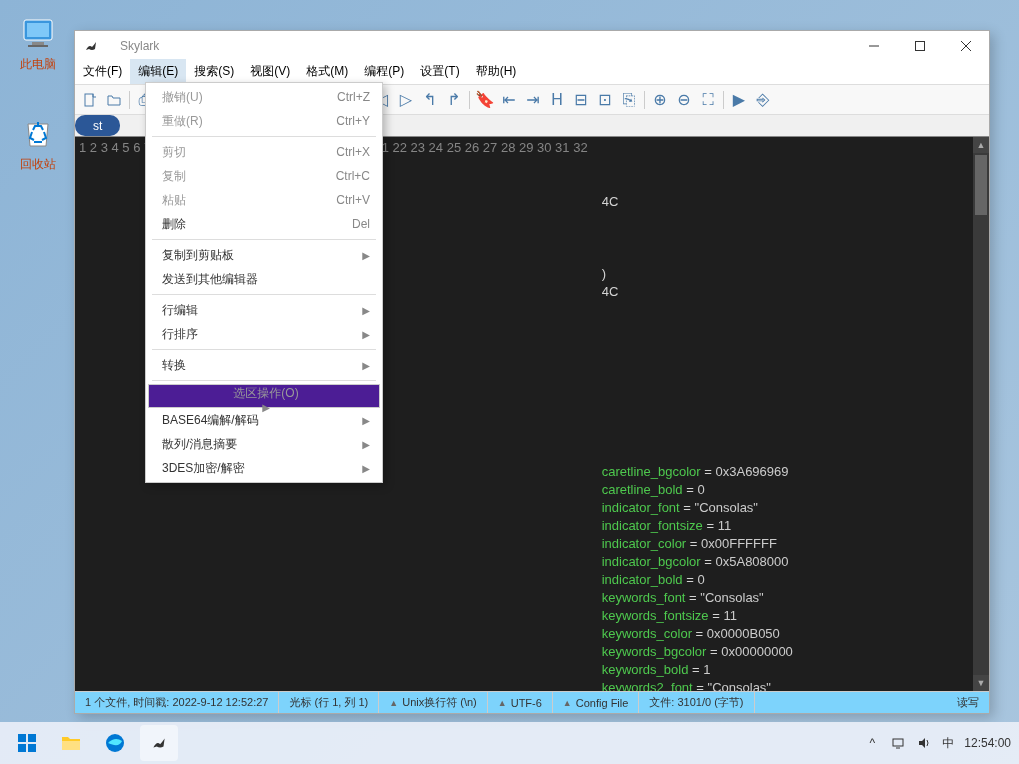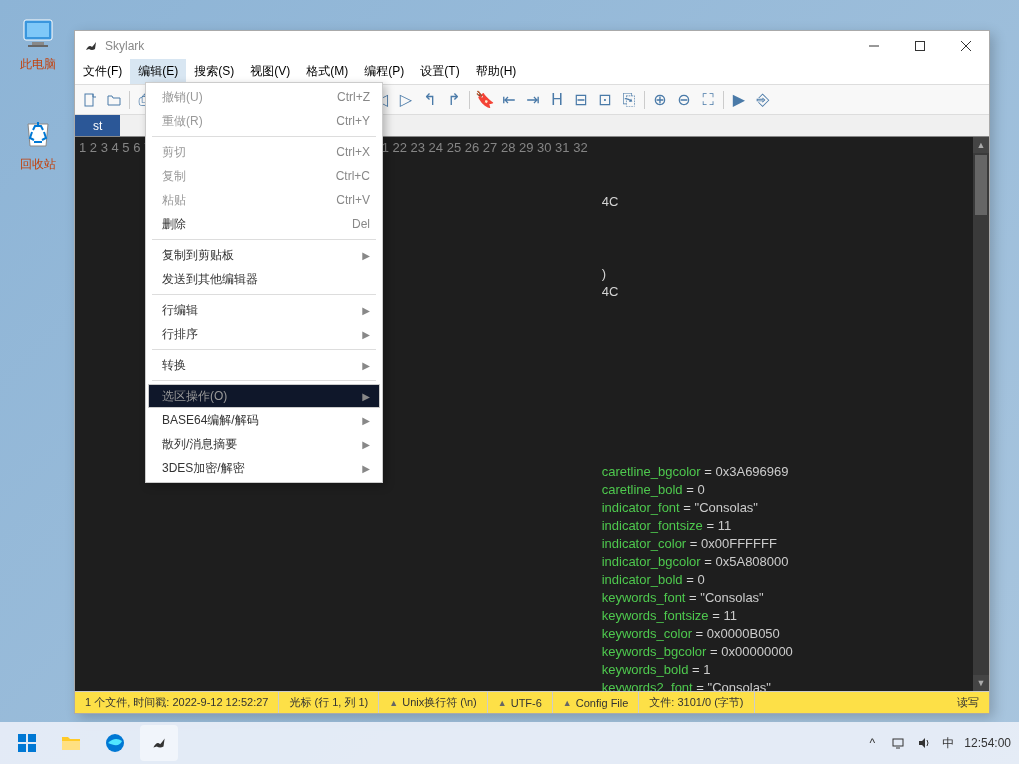--- a/index.html
+++ b/index.html
@@ -10,54 +10,54 @@
 .desktop-icon { position: absolute; width: 60px; text-align: center; color: #c2410c; font-size: 12px; cursor: pointer; }
 .desktop-icon .icon-box { width: 40px; height: 40px; margin: 0 auto 4px; display: flex; align-items: center; justify-content: center; }
 .di-computer { top: 12px; left: 8px; }
 .di-recycle { top: 112px; left: 8px; }
 .di-network { top: 212px; left: 8px; }
 
 
 .window { position: absolute; top: 30px; left: 74px; width: 916px; height: 684px; background: #fff; border: 1px solid #aaa; box-shadow: 4px 4px 12px rgba(0,0,0,0.2); display: flex; flex-direction: column; }
 .titlebar { height: 30px; display: flex; align-items: center; padding: 0 0 0 8px; background: #fff; }
 .titlebar .app-icon { width: 16px; height: 16px; margin-right: 6px; }
-.titlebar .title { font-size: 12px; color: #888; flex: 1; }
+.titlebar .title { font-size: 12px; color: #888; flex: 1; margin-left: 15px; }
 .titlebar .win-controls { display: flex; }
 .titlebar .win-btn { width: 46px; height: 30px; display: flex; align-items: center; justify-content: center; color: #666; cursor: pointer; }
 
 .menubar { height: 24px; display: flex; align-items: flex-end; background: #fff; font-size: 12px; border-bottom: 1px solid #ddd; }
 .menubar .menu-item { padding: 4px 8px; cursor: pointer; }
 .menubar .menu-item.active { background: #d8e6f2; }
 
 .toolbar { height: 30px; display: flex; align-items: center; background: #f8f8f8; border-bottom: 1px solid #ddd; padding: 0 4px; gap: 2px; }
 .toolbar .tb-btn { width: 22px; height: 22px; display: flex; align-items: center; justify-content: center; color: #4a7aa8; cursor: pointer; }
 .toolbar .tb-sep { width: 1px; height: 18px; background: #ccc; margin: 0 2px; }
 
 .tab-bar { height: 22px; background: #f0f0f0; display: flex; border-bottom: 1px solid #888; }
-.tab { padding: 2px 18px; font-size: 12px; background: #2b5797; color: #fff; display: flex; align-items: center; }
+.tab { padding: 2px 18px; font-size: 12px; background: #2b5797; color: #fff; display: flex; align-items: center; border-radius: 10px; }
 
 .editor-area { flex: 1; display: flex; background: #1e1e1e; font-family: Consolas, monospace; font-size: 13px; overflow: hidden; position: relative; }
 .gutter { background: #1e1e1e; color: #858585; text-align: right; padding: 2px 8px 0 4px; line-height: 18px; min-width: 34px; user-select: none; }
 .code { flex: 1; color: #d4d4d4; padding: 2px 0 0 6px; line-height: 18px; white-space: pre; }
 .kw { color: #4ec94e; }
 .val { color: #cccccc; }
 .scrollbar-v { position: absolute; right: 0; top: 0; bottom: 0; width: 16px; background: #3a3a3a; }
 .scrollbar-v .thumb { position: absolute; right: 2px; top: 2px; width: 12px; height: 60px; background: #666; }
 .scrollbar-v .arrow { position: absolute; left: 0; width: 16px; height: 16px; background: #444; color: #aaa; display: flex; align-items: center; justify-content: center; font-size: 9px; }
 
-.statusbar { height: 22px; background: #fde047; border-top: 1px solid #ccc; display: flex; align-items: center; font-size: 11px; color: #333; }
+.statusbar { height: 22px; background: #7dd3fc; border-top: 1px solid #ccc; display: flex; align-items: center; font-size: 11px; color: #333; }
 .statusbar .seg { padding: 0 10px; border-right: 1px solid #ccc; height: 100%; display: flex; align-items: center; }
 .statusbar .seg:last-child { border-right: none; margin-left: auto; }
 .sb-caret { font-size: 9px; margin-right: 4px; color: #666; }
 
 
 .dropdown { position: absolute; top: 82px; left: 145px; width: 238px; background: #fff; border: 1px solid #ccc; box-shadow: 3px 3px 8px rgba(0,0,0,0.25); font-size: 12px; z-index: 100; padding: 2px; }
 .dropdown .dd-item { height: 24px; display: flex; align-items: center; padding: 0 10px 0 14px; cursor: pointer; color: #333; }
 .dropdown .dd-item.disabled { color: #999; }
-.dropdown .dd-item.hover { background: #0f172a; border: 1px solid #ccc; padding: 0 9px 0 13px; }
+.dropdown .dd-item.hover { background: #4c1d95; border: 1px solid #ccc; padding: 0 9px 0 13px; flex-direction: column; }
 .dropdown .dd-item .label { flex: 1; }
 .dropdown .dd-item .shortcut { color: #888; }
 .dropdown .dd-item .arrow { color: #888; font-size: 10px; }
 .dropdown .dd-sep { height: 1px; background: #ddd; margin: 3px 4px; }
 
 
 .taskbar { position: absolute; bottom: 0; left: 0; right: 0; height: 42px; background: rgba(235, 240, 248, 0.9); display: flex; align-items: center; padding: 0 8px; }
 .taskbar .tb-left { display: flex; gap: 6px; align-items: center; }
 .taskbar .task-icon { width: 38px; height: 36px; display: flex; align-items: center; justify-content: center; cursor: pointer; border-radius: 4px; }
 .taskbar .task-icon.active { background: rgba(255,255,255,0.5); }

